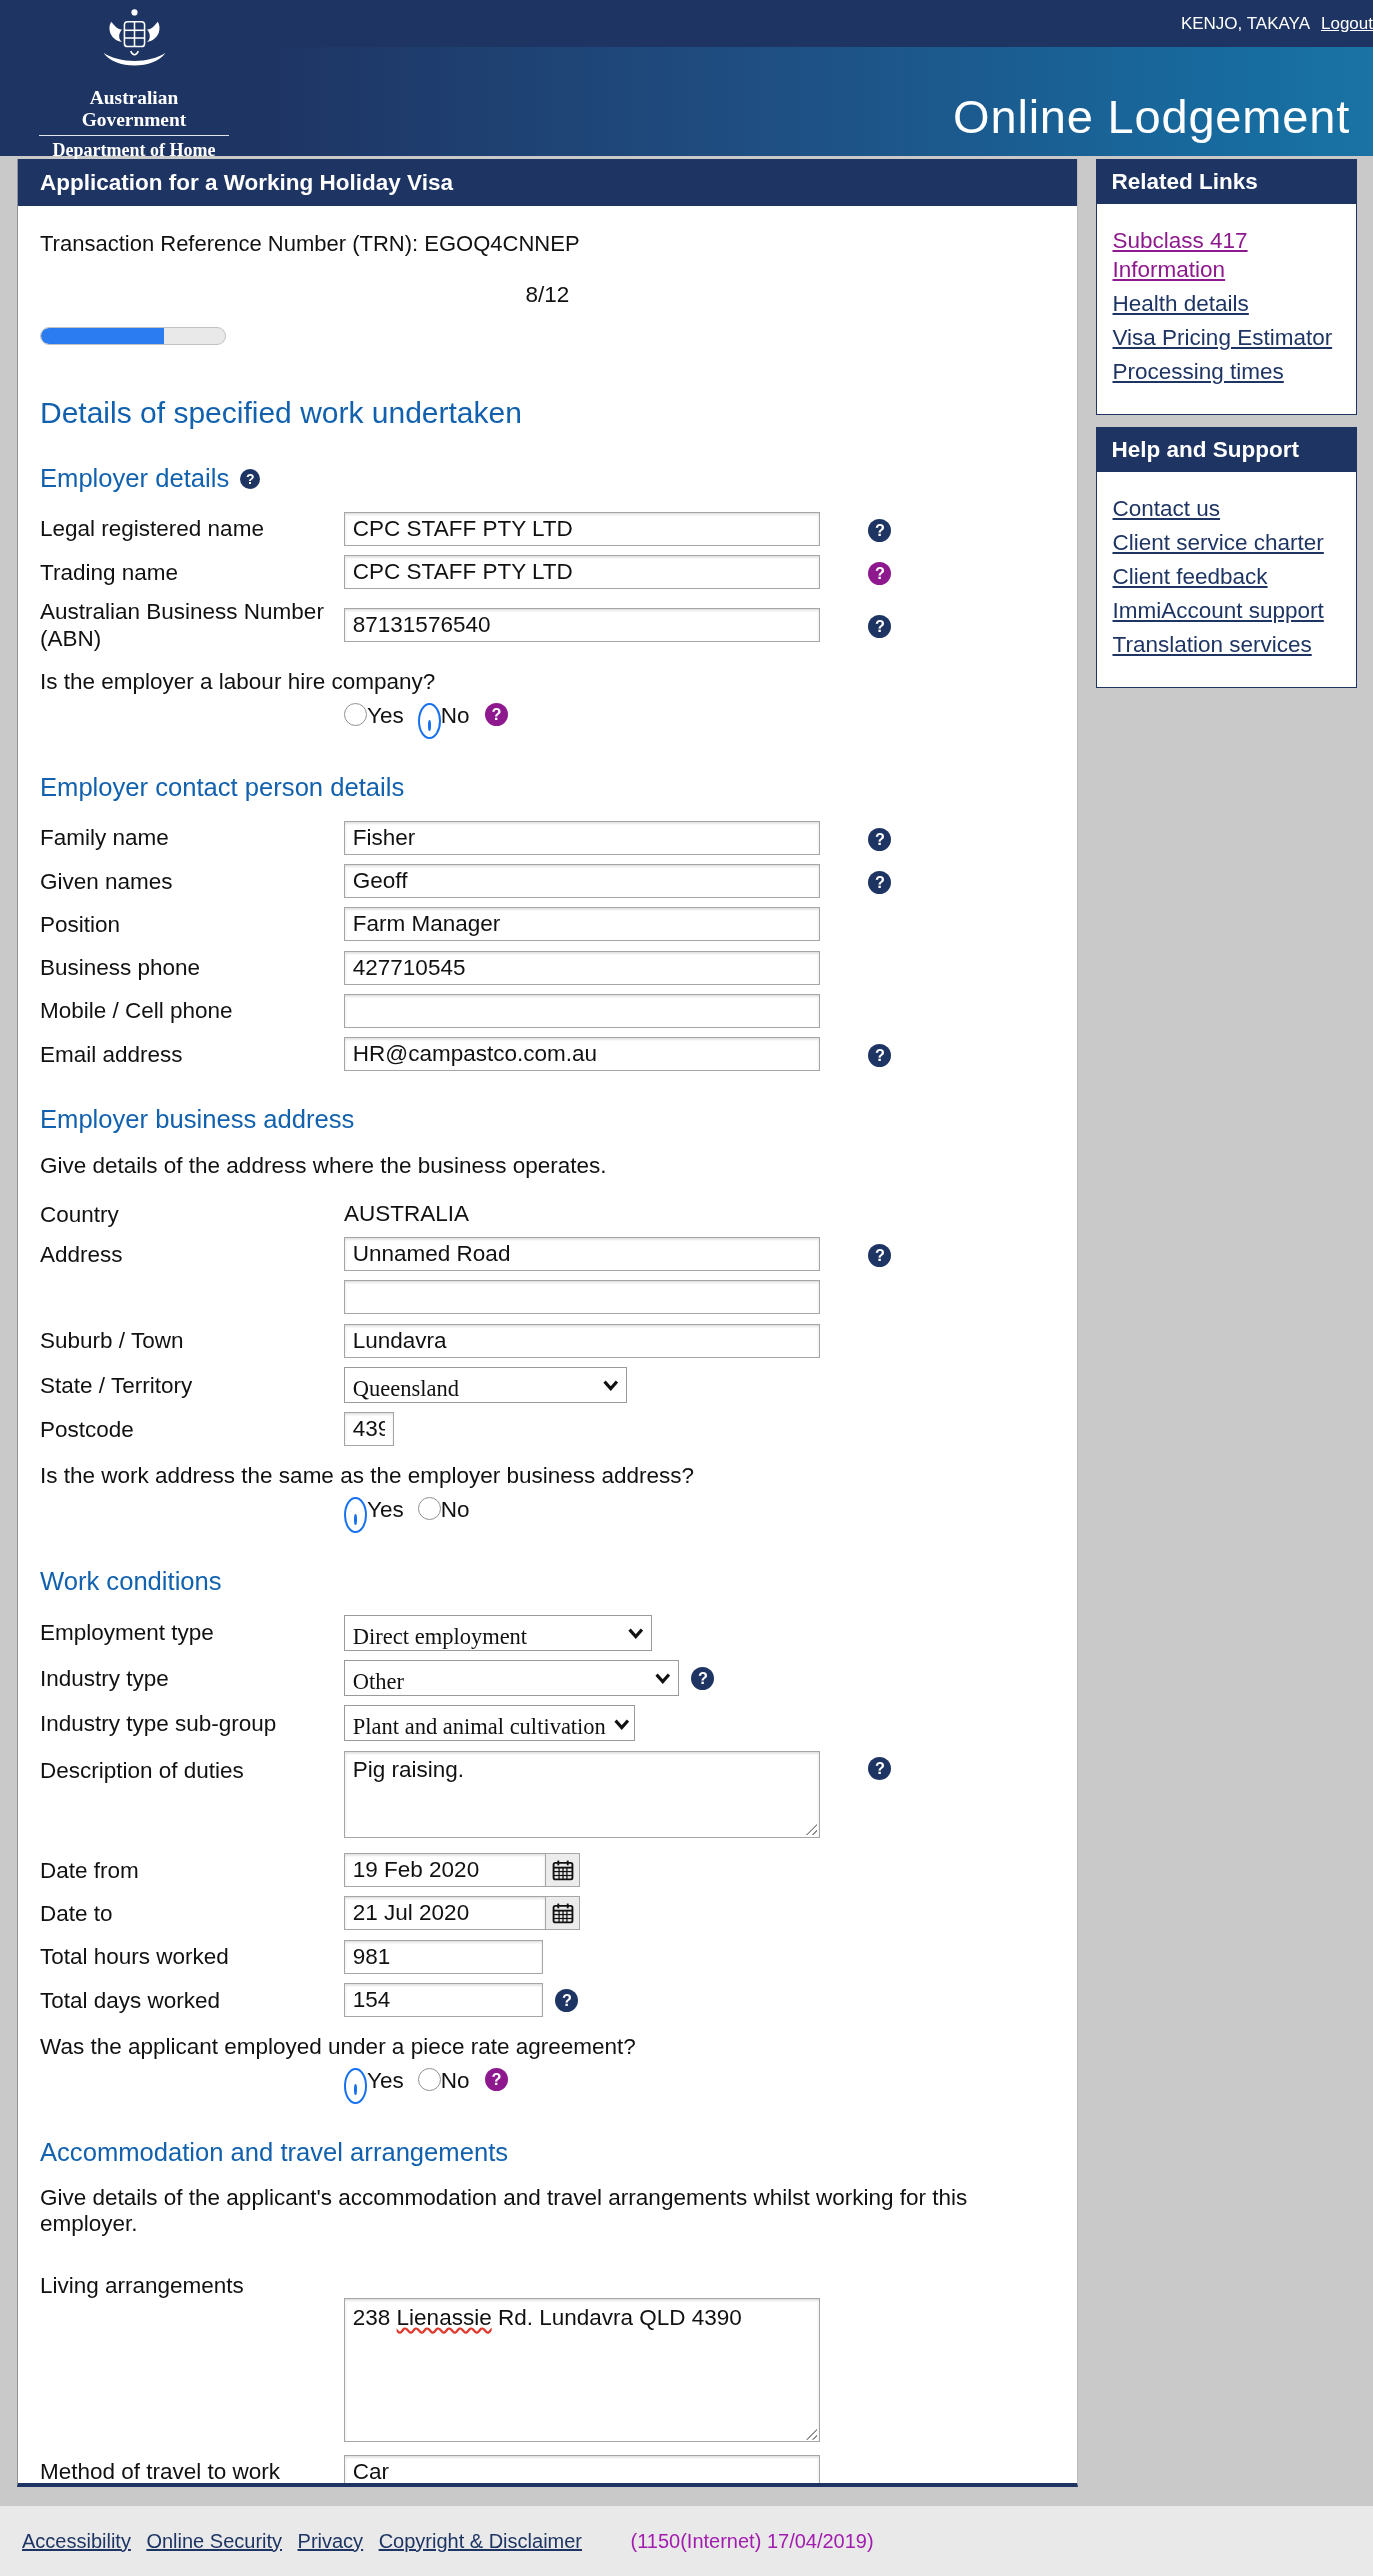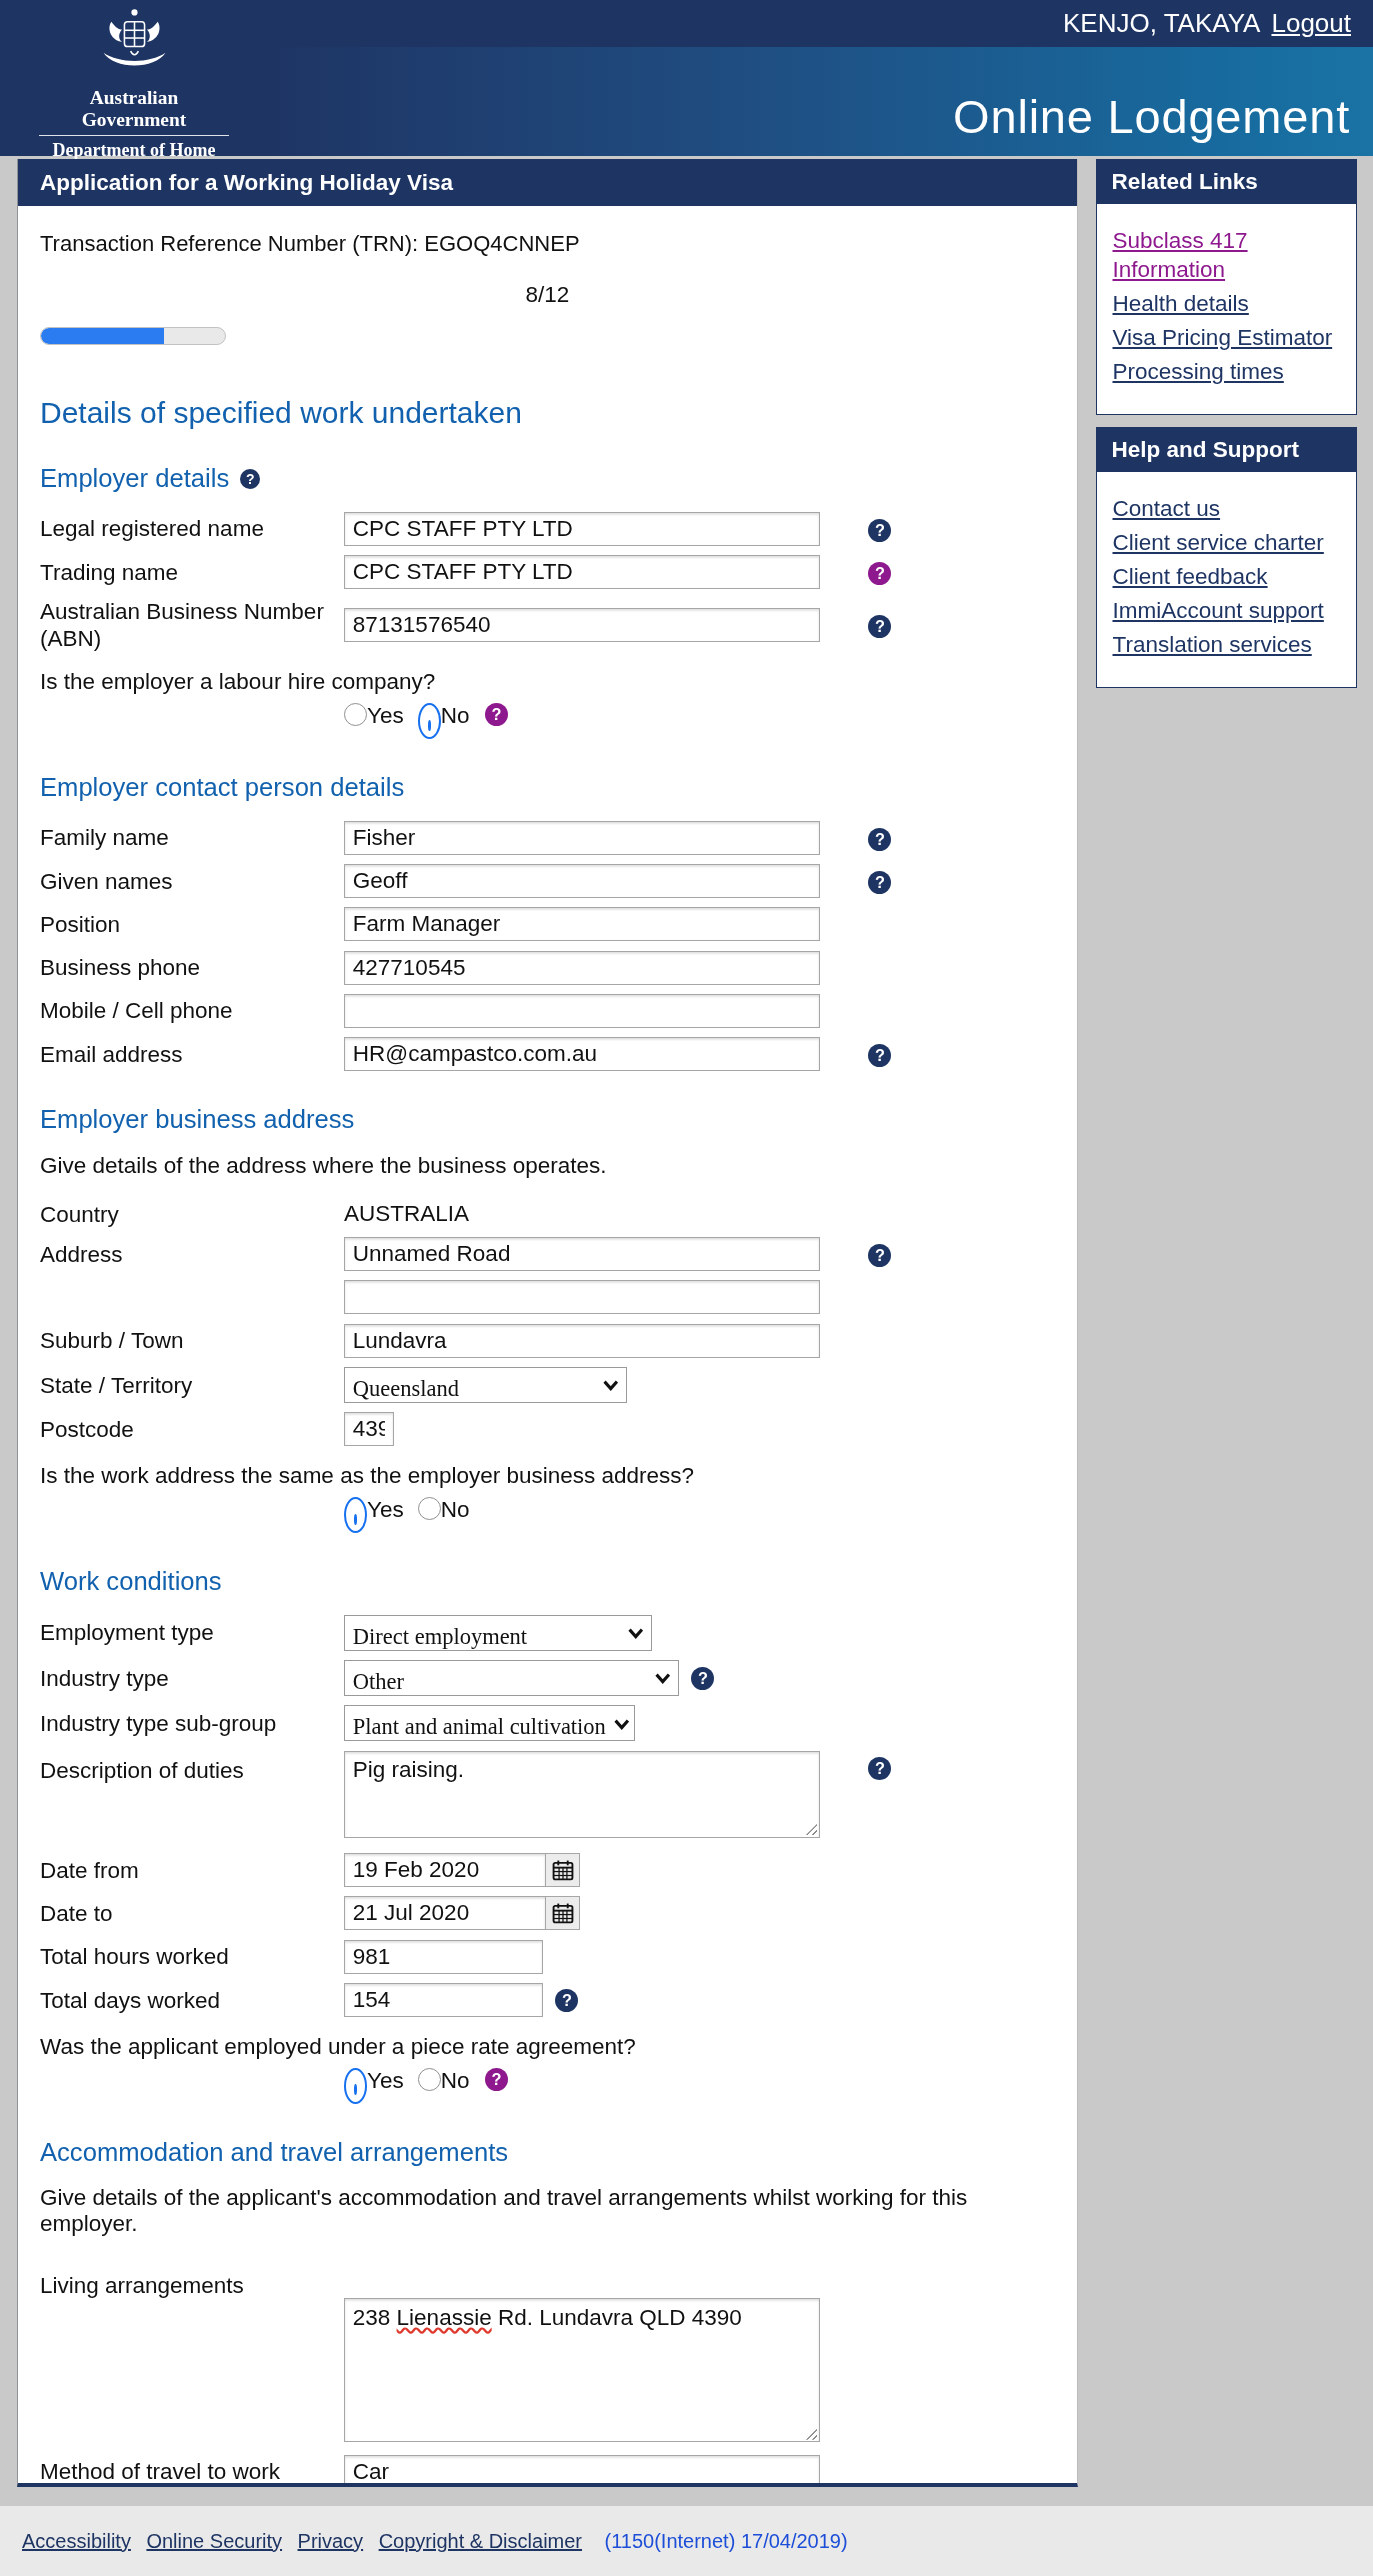--- a/index.html
+++ b/index.html
@@ -9,21 +9,21 @@
     background:#c9c9c9;
     position:relative;
     overflow:hidden;
     color:#111;
   }
   
   .topbar {
     position:absolute; top:0; left:0; width:1373px; height:47px;
     background:#1e3564;
     display:flex; align-items:center; justify-content:flex-end;
-    padding-right:22px; color:#fff; font-size:26px;
+    color:#fff; font-size:17px;
   }
   .topbar a { color:#fff; text-decoration:underline; margin-left:11px; cursor:pointer; }
   .banner {
     position:absolute; top:47px; left:0; width:1373px; height:109px;
     background:linear-gradient(90deg,#1e3564 0%,#1e3564 20%,#1f4e82 55%,#176b9f 90%,#1a73a4 100%);
   }
   .banner-title {
     position:absolute; right:23px; bottom:12.4px;
     color:#fff; font-size:47px; letter-spacing:0.8px;
   }
@@ -141,21 +141,21 @@
   }
   .side-body a { display:block; color:#1e3564; text-decoration:underline; cursor:pointer; margin-bottom:4.7px; }
   .side-body a.visited { color:#8e198e; }
 
   
   .footer {
     position:absolute; top:2506px; left:0; width:1373px; height:70px;
     background:#e9e9e9; display:flex; align-items:center; padding-left:22px; font-size:20px;
   }
   .footer a { color:#1e3564; text-decoration:underline; margin-right:15.5px; cursor:pointer; }
-  .footer .version { margin-left:7px; color:#1d4ed8; }
+  .footer .version { margin-left:33px; color:#a21caf; }
 </style>
 </head>
 <body>
 
 <div class="topbar">
   <span>KENJO, TAKAYA</span>
   <a>Logout</a>
 </div>
 
 <div class="banner">

